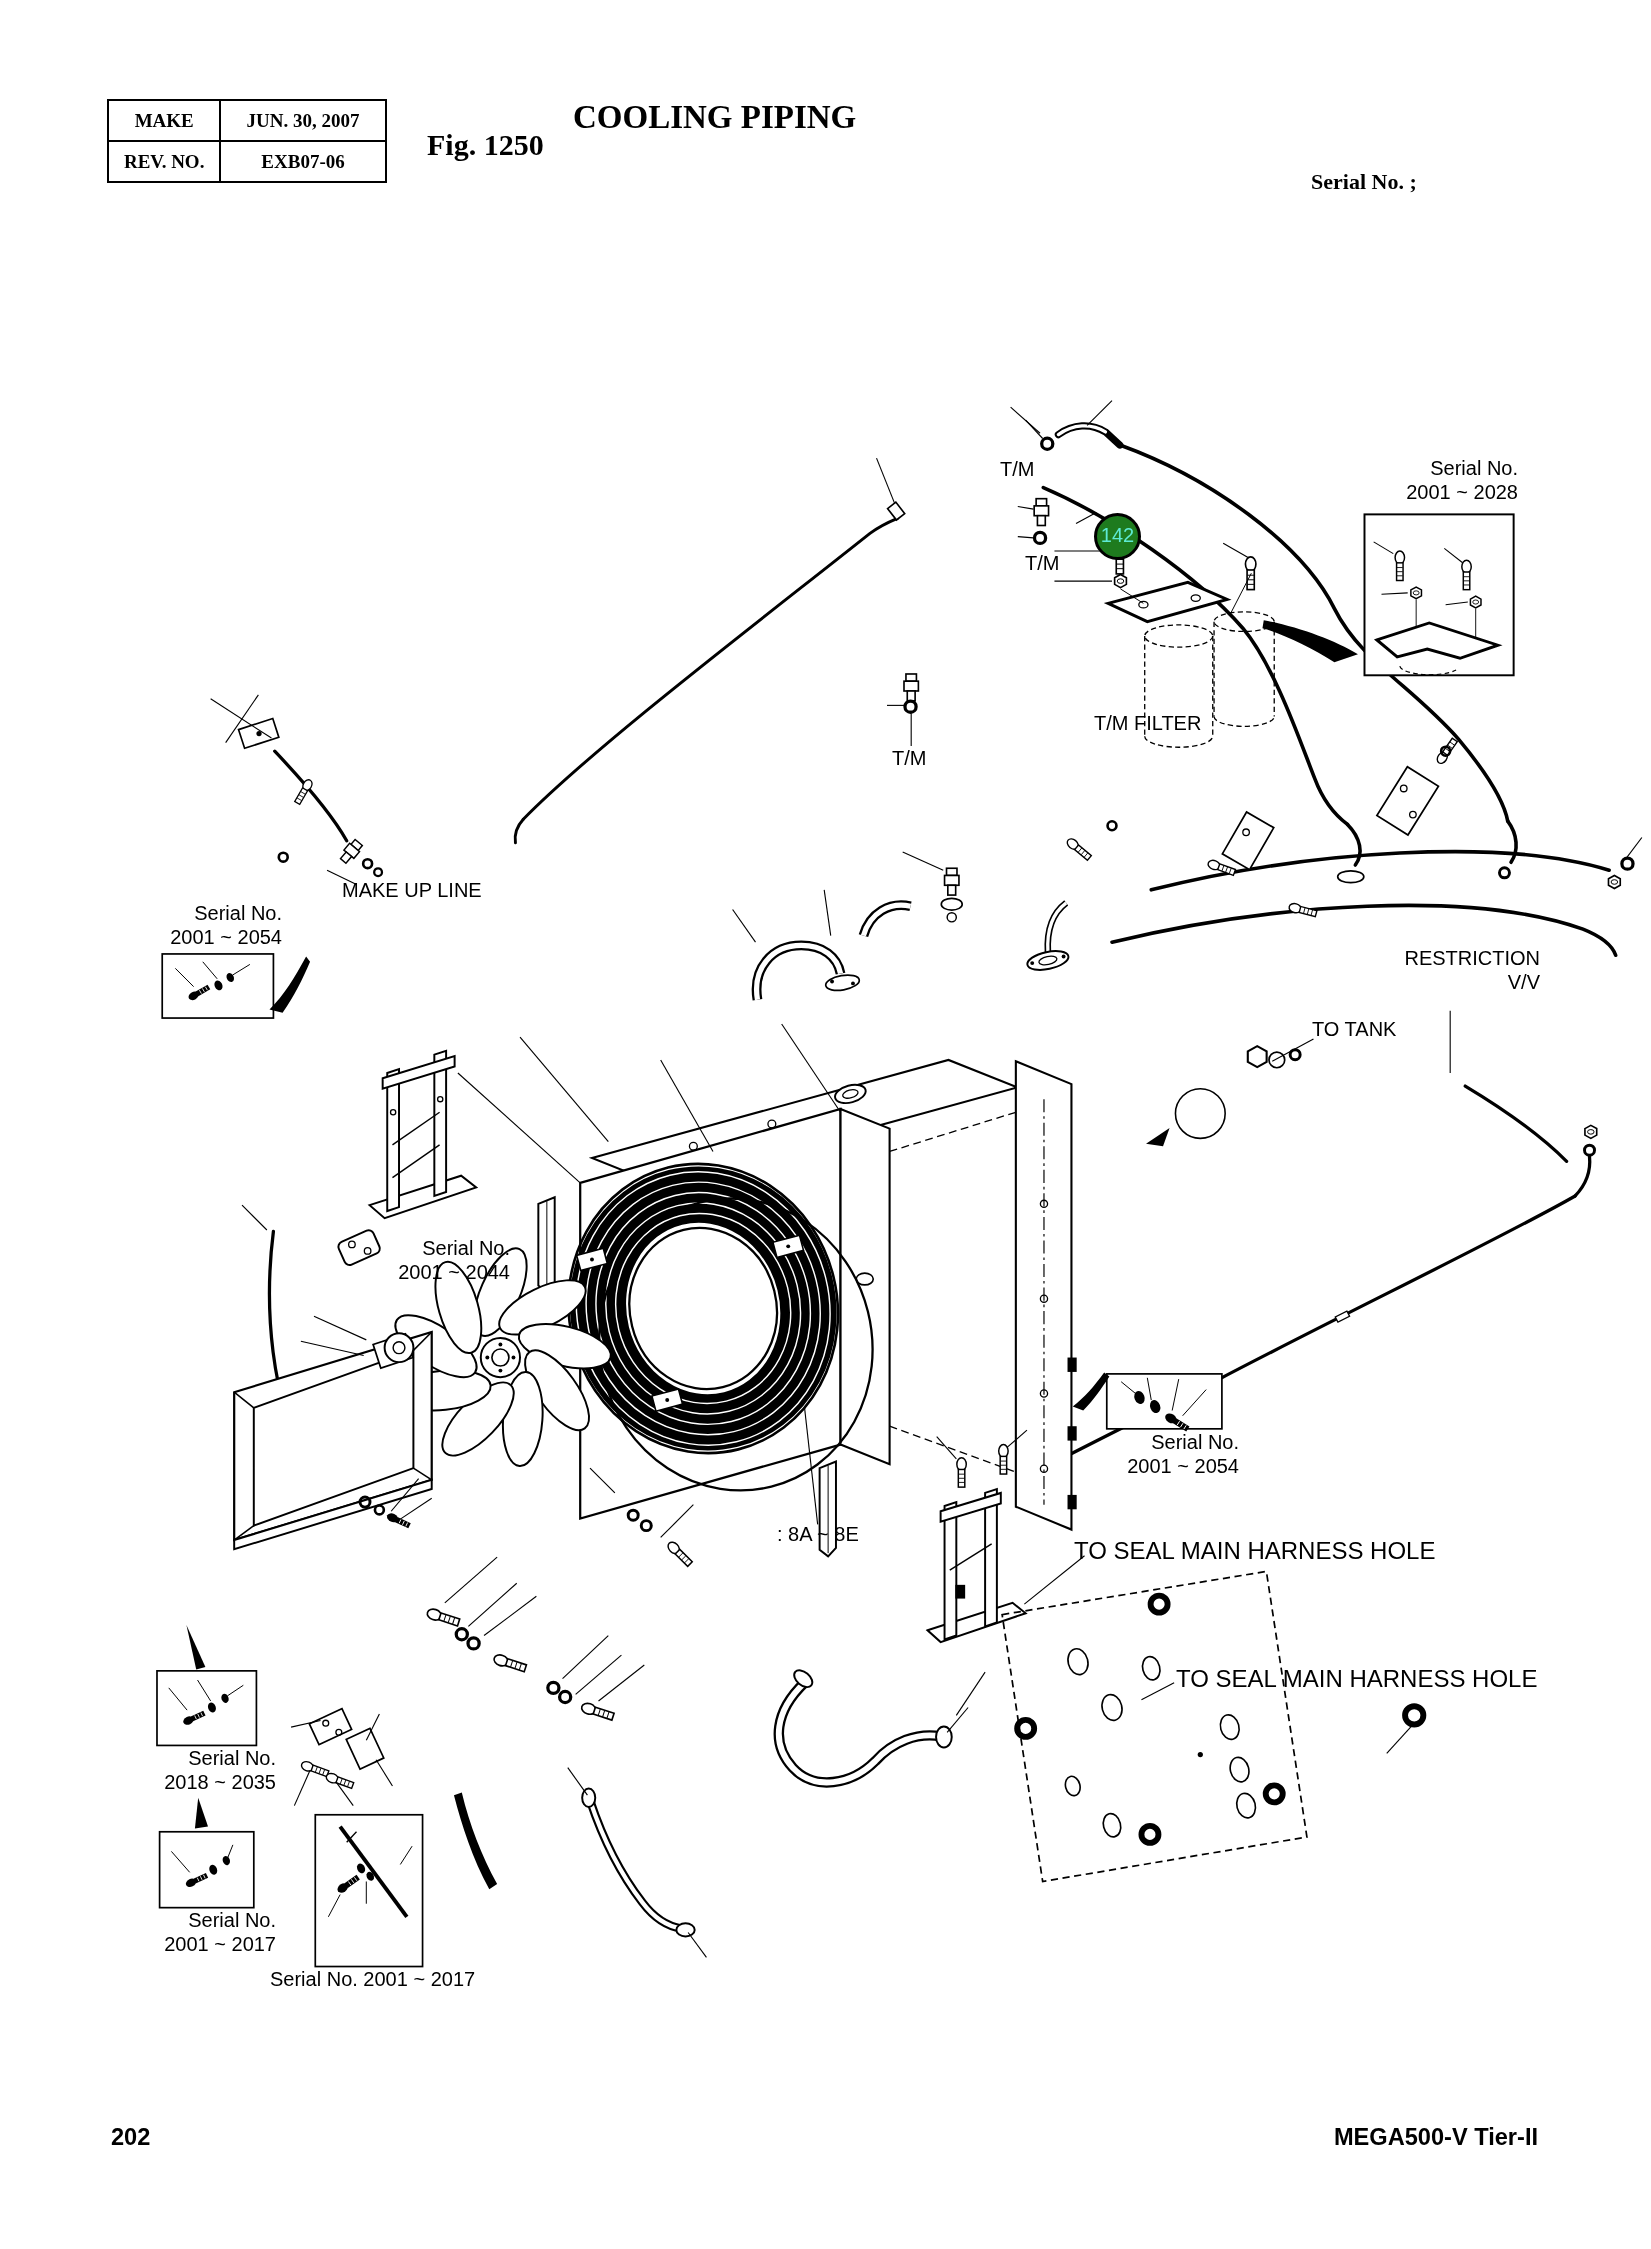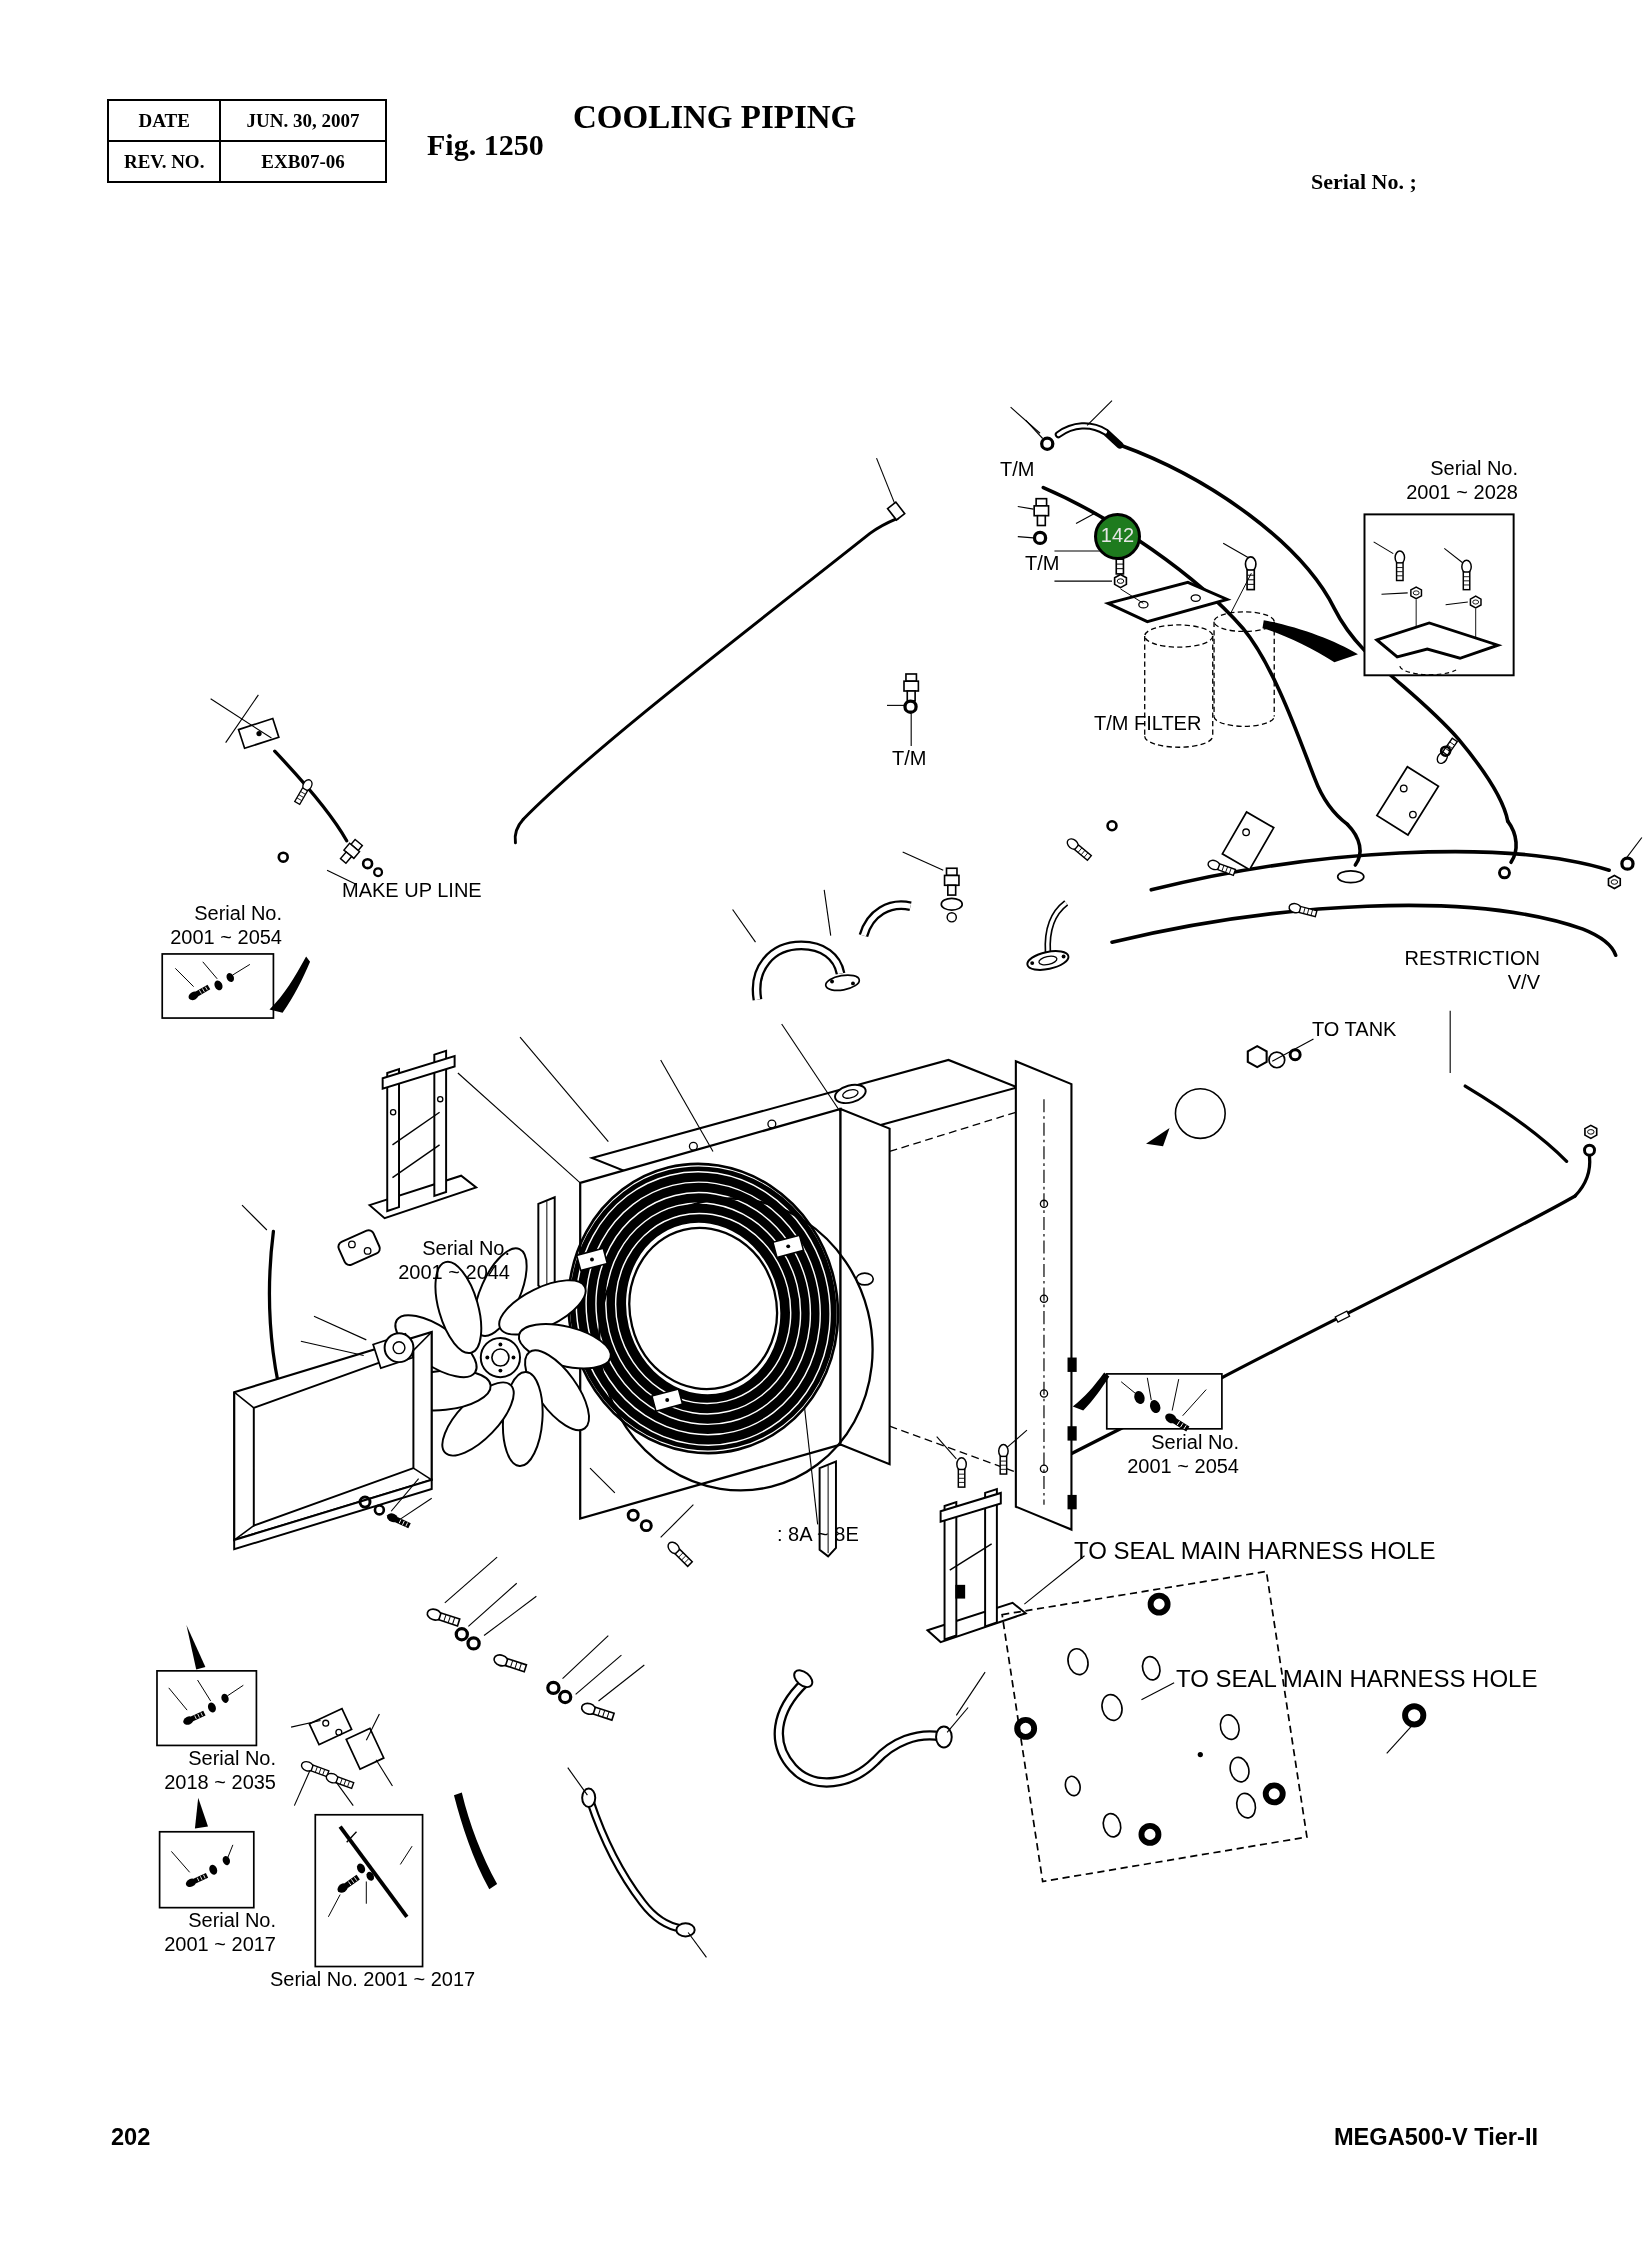--- a/index.html
+++ b/index.html
@@ -18,21 +18,21 @@
   .title2{position:absolute;left:573px;top:137px;font:bold 33px "Liberation Serif",serif;white-space:nowrap;}
   .serialnote{position:absolute;left:1282px;top:169px;font:bold 22px "Liberation Serif",serif;white-space:nowrap;margin-left:29px;}
 
   
   .lbl{position:absolute;font-size:20px;line-height:23.6px;white-space:nowrap;}
   .ctr{text-align:right;}
   .sm{font-size:24px;}
 
   .badge{position:absolute;left:1094px;top:513px;width:47px;height:47px;border-radius:50%;
          background:#1e7b1e;border:3.9px solid #000;box-sizing:border-box;
-         color:#e5e5e5;font-size:20px;text-align:center;line-height:39px;}
+         color:#5eead4;font-size:20px;text-align:center;line-height:39px;}
 
   
   .pageno{position:absolute;left:111px;top:2124px;font-weight:bold;font-size:23.6px;}
   .model{position:absolute;left:1295px;top:2124px;width:243px;text-align:right;font-weight:bold;font-size:23.6px;white-space:nowrap;}
 </style>
 </head>
 <body>
 
 <div class="page">
 
@@ -495,21 +495,21 @@
     <path d="M 1688 2098 C 1672 2120 1658 2136 1640 2150 L 1656 2156 C 1672 2140 1684 2122 1696 2104 Z"></path>
     <path d="M 285 2484 L 300 2552 L 314 2548 Z"></path>
     <path d="M 303 2748 L 298 2795 L 318 2792 Z"></path>
     <path d="M 694 2744 C 706 2790 722 2840 748 2888 L 760 2880 C 736 2836 718 2790 706 2740 Z"></path>
   </g>
 </svg>
 
 <table class="htable">
   <tbody>
         <tr>
-    <td class="c1">DATE</td>
+    <td class="c1">MAKE</td>
     <td class="c2">JUN. 30, 2007</td>
   </tr>
   <tr>
     <td class="c1">REV. NO.</td>
     <td class="c2">EXB07-06</td>
   </tr>
 </tbody>
     </table>
 <div class="figlbl">Fig. 1250</div>
 <div class="title1">COOLING PIPING</div>

